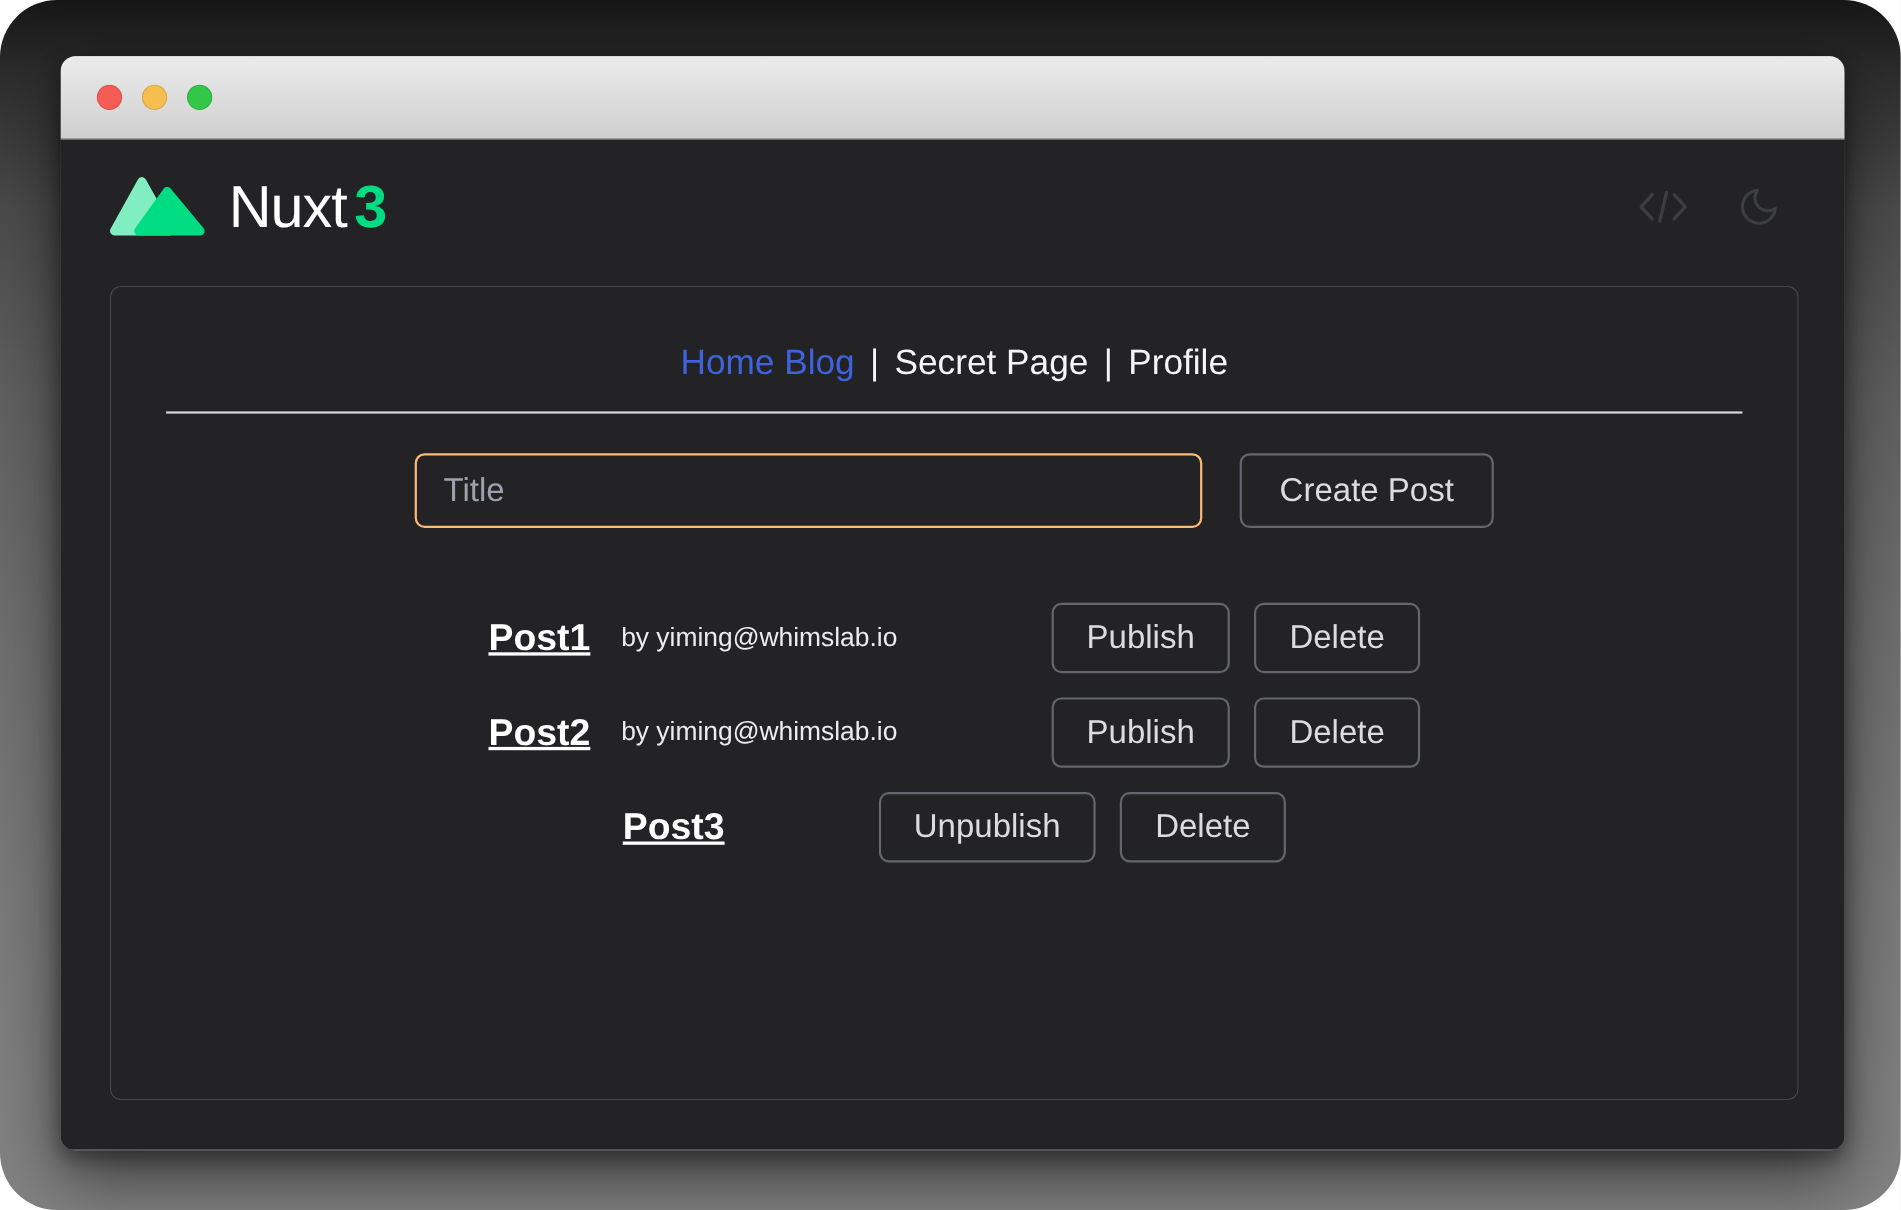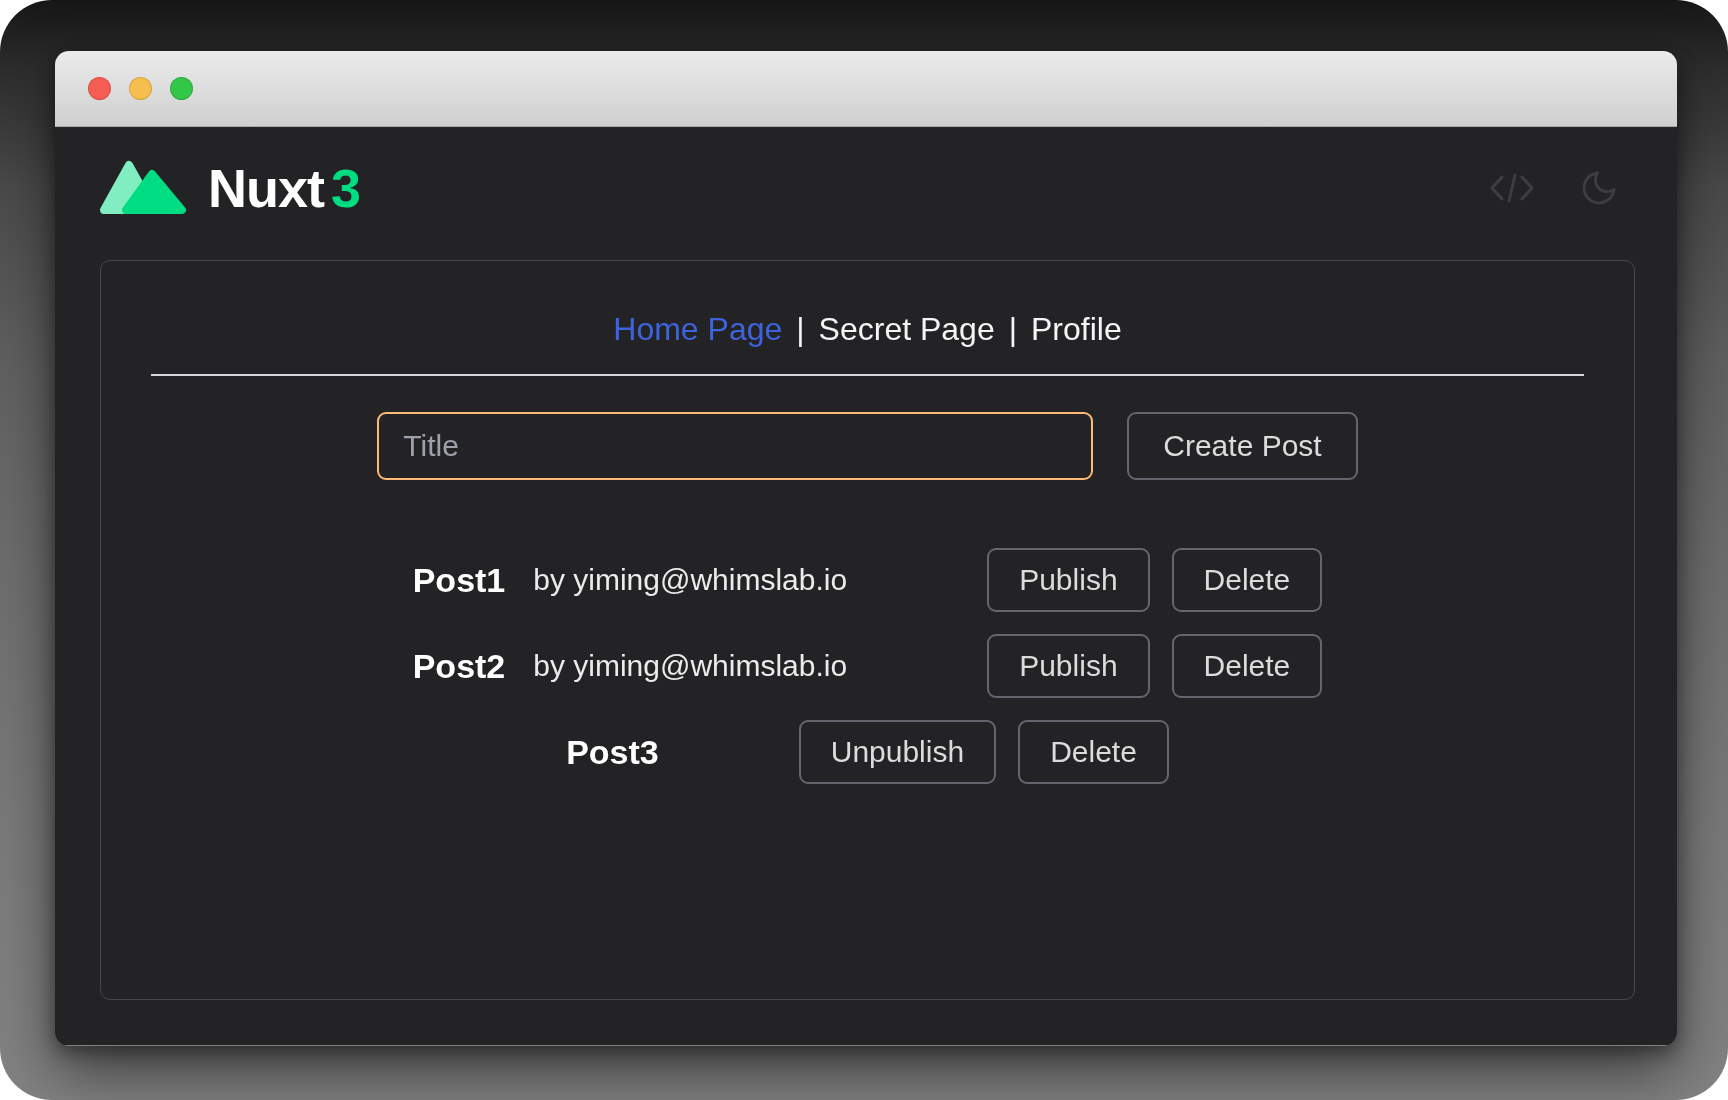--- a/index.html
+++ b/index.html
@@ -27,21 +27,21 @@
   .light { width: 23px; height: 23px; border-radius: 50%; margin-right: 18px; border: 1px solid rgba(0,0,0,.12); }
   .light.red    { background: #f55d54; }
   .light.yellow { background: #f6bd4f; }
   .light.green  { background: #33c748; }
 
   .appbody { height: 918px; background: #232326; position: relative; color: #f1f1f1; }
 
   
   .navbar { display: flex; align-items: center; height: 116px; padding: 6px 58px 0 45px; }
   .logo svg { display: block; }
-  .brand { font-size: 54px; font-weight: 700; color: #ffffff; letter-spacing: -1px; margin-left: 20px; }
+  .brand { font-size: 54px; font-weight: 400; color: #ffffff; letter-spacing: -1px; margin-left: 20px; }
   .brand-version { font-size: 54px; font-weight: 700; color: #00dc82; margin-left: 7px; }
   .breadcrumb { margin-left: 32px; font-size: 36px; color: #8b8b8b; letter-spacing: .5px; }
   .crumb-link { color: #d6d6d6; text-decoration: none; border-bottom: 3px solid #8f8f8f; padding-bottom: 3px; cursor: pointer; }
   .spacer { flex: 1; }
   .icon-btn { display: inline-flex; align-items: center; justify-content: center; cursor: pointer; margin-left: 44px; }
   .icon-btn svg { display: block; }
 
   
   .container {
     margin: 17px 42px 0 45px; height: 740px;
@@ -64,22 +64,22 @@
   }
   .title-input::placeholder { color: #9ca1ab; }
   .btn {
     height: 68px; background: transparent; border: 2px solid #63666d; border-radius: 9px;
     color: #dcdcdc; font-size: 30px; padding: 0 34px; cursor: pointer;
     font-family: "Liberation Sans", sans-serif;
   }
 
   .posts { margin-top: 68px; display: flex; flex-direction: column; gap: 22px; }
   .post-row { display: flex; align-items: center; justify-content: center; }
-  .post-title { font-size: 34px; font-weight: 700; color: #ffffff; }
-  .post-author { font-size: 30px; color: #ececec; margin-left: 28px; }
+  .post-title { font-size: 34px; font-weight: 700; color: #ffffff; text-decoration: underline; }
+  .post-author { font-size: 24px; color: #ececec; margin-left: 28px; }
   .post-actions { display: flex; gap: 22px; margin-left: 140px; justify-content: center; }
   .post-actions .btn { height: 64px; padding: 0 30px; }
 </style>
 </head>
 <body>
 
 <div class="stage">
   <div class="window">
 
     <div class="titlebar">
@@ -111,21 +111,21 @@
         <span class="icon-btn">
           <svg width="40" height="40" viewBox="0 0 24 24" fill="none" stroke="#3d3e43" stroke-width="1.7" stroke-linecap="round" stroke-linejoin="round">
             <path d="M21 12.79A9 9 0 1 1 11.21 3 7 7 0 0 0 21 12.79z"></path>
           </svg>
         </span>
       </header>
 
       <main class="container">
 
         <nav class="pagenav">
-          <a class="active">Home Page</a>
+          <a class="active">Home Blog</a>
           <span class="sep">|</span>
           <a>Secret Page</a>
           <span class="sep">|</span>
           <a>Profile</a>
         </nav>
 
         <hr class="rule">
 
 
         <div class="form-row">

